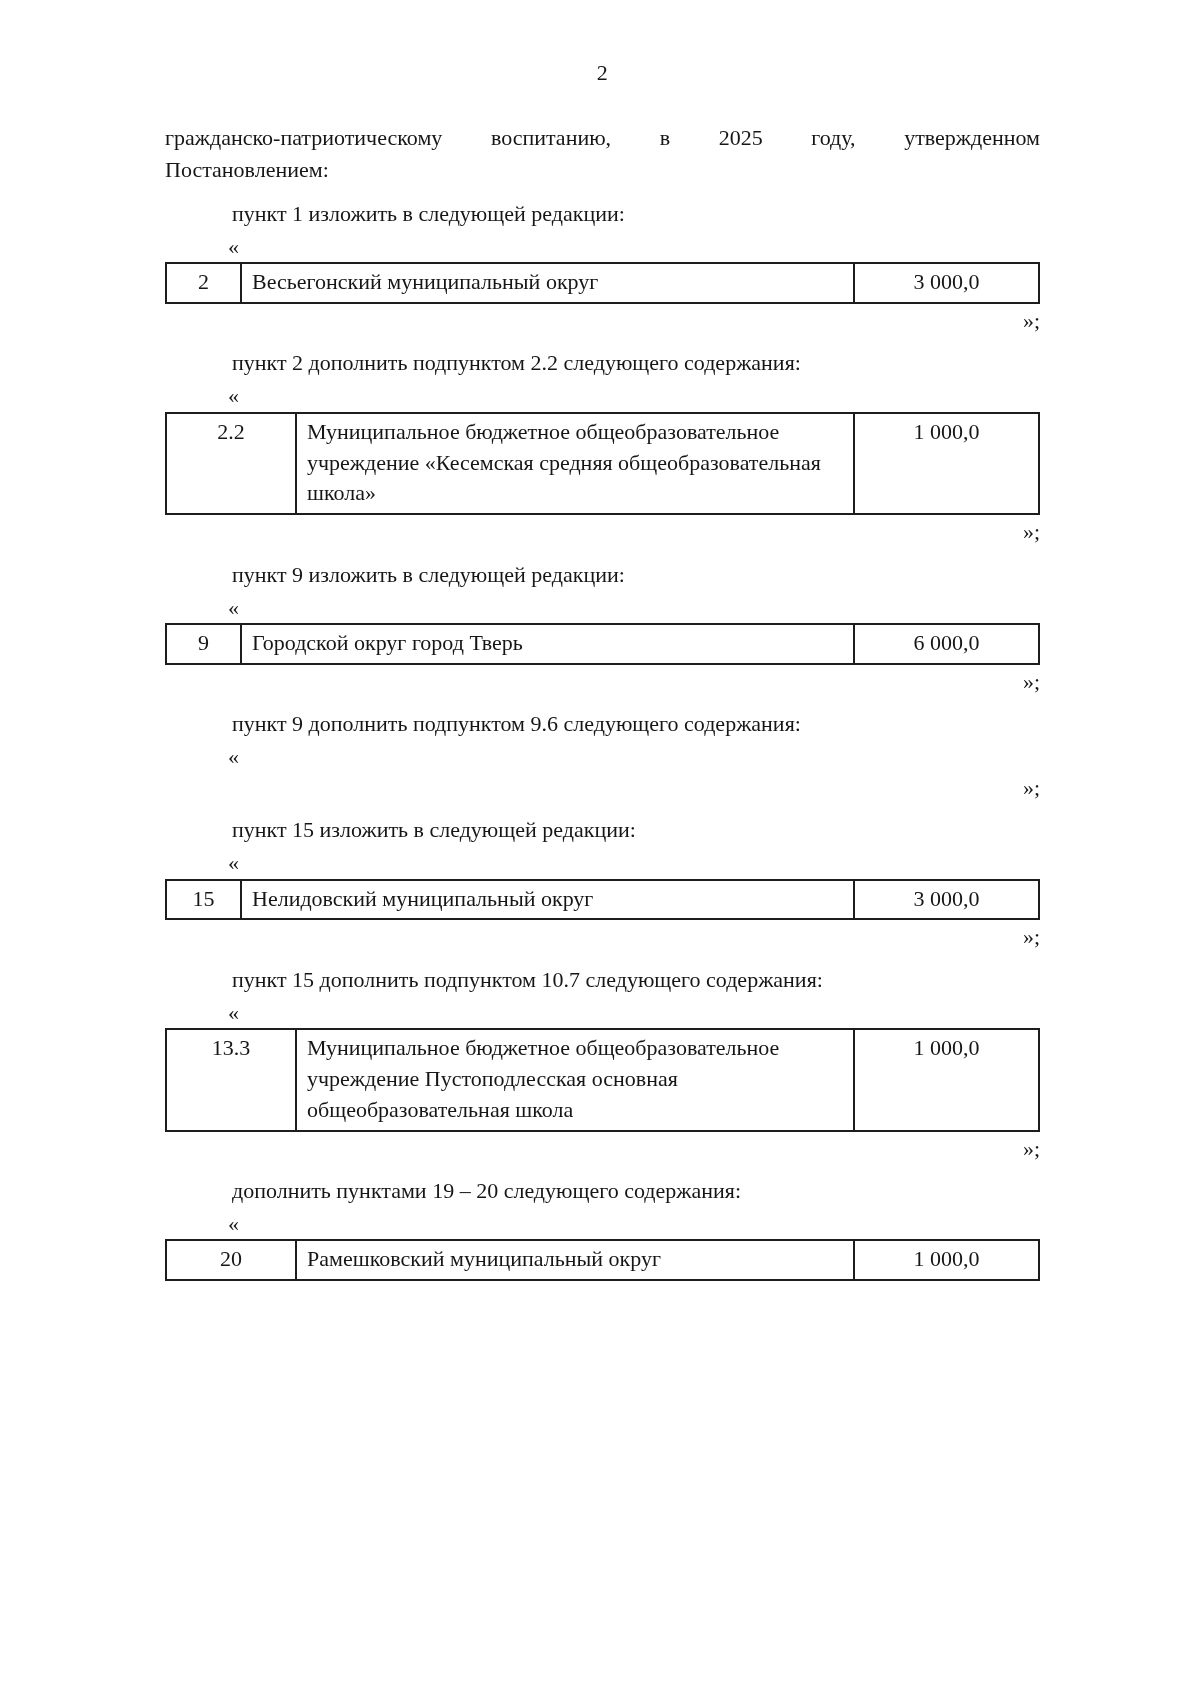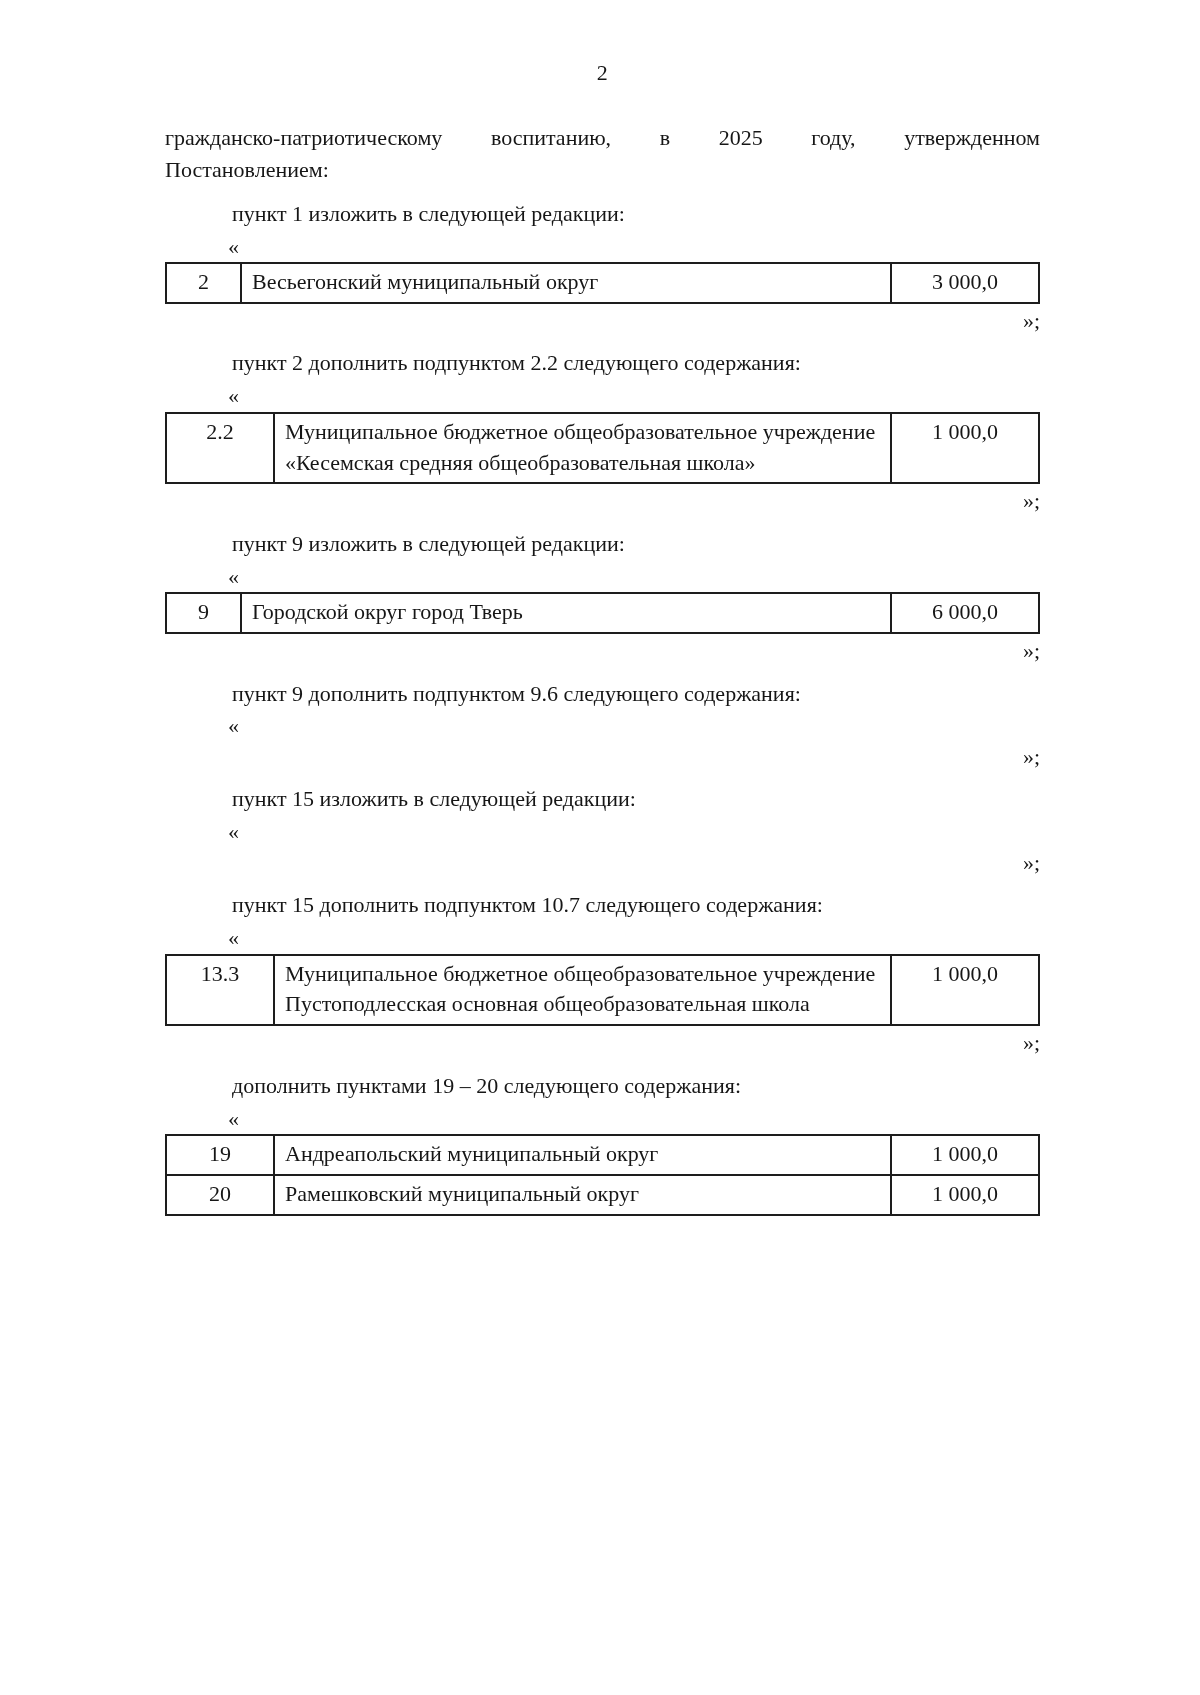--- a/index.html
+++ b/index.html
@@ -46,22 +46,22 @@
     width: 875px;
     table-layout: fixed;
   }
   table.amend-table td {
     border: 2px solid #1d1d1d;
     vertical-align: top;
     padding: 3px 10px 4px 10px;
     line-height: 1.4;
   }
   td.col-num { width: 75px; text-align: center; padding-left: 2px; padding-right: 2px; }
-  table.wide-num td.col-num { width: 108px; }
-  td.col-amount { width: 148px; text-align: center; }
+  table.wide-num td.col-num { width: 130px; }
+  td.col-amount { width: 185px; text-align: center; }
   .close-quote {
     width: 875px;
     text-align: right;
     line-height: 1.3;
     margin-top: 3px;
     margin-bottom: 4px;
   }
 </style>
 </head>
 <body>
@@ -122,20 +122,29 @@
 
   <div class="section">
     <p class="lead">пункт 9 дополнить подпунктом 9.6 следующего содержания:</p>
     <div class="open-quote">«</div>
     <div class="close-quote">»;</div>
   </div>
 
   <div class="section">
     <p class="lead">пункт 15 изложить в следующей редакции:</p>
     <div class="open-quote">«</div>
+    <table class="amend-table">
+      <tbody>
+          <tr>
+        <td class="col-num">15</td>
+        <td class="col-name">Нелидовский муниципальный округ</td>
+        <td class="col-amount">3 000,0</td>
+      </tr>
+    </tbody>
+      </table>
     <div class="close-quote">»;</div>
   </div>
 
   <div class="section">
     <p class="lead">пункт 15 дополнить подпунктом 10.7 следующего содержания:</p>
     <div class="open-quote">«</div>
     <table class="amend-table wide-num">
       <tbody>
           <tr>
         <td class="col-num">13.3</td>
@@ -145,25 +154,20 @@
     </tbody>
       </table>
     <div class="close-quote">»;</div>
   </div>
 
   <div class="section">
     <p class="lead">дополнить пунктами 19 – 20 следующего содержания:</p>
     <div class="open-quote">«</div>
     <table class="amend-table wide-num">
       <tbody>
-          <tr>
-        <td class="col-num">19</td>
-        <td class="col-name">Андреапольский муниципальный округ</td>
-        <td class="col-amount">1 000,0</td>
-      </tr>
       <tr>
         <td class="col-num">20</td>
         <td class="col-name">Рамешковский муниципальный округ</td>
         <td class="col-amount">1 000,0</td>
       </tr>
     </tbody>
       </table>
   </div>
 
 </div>

